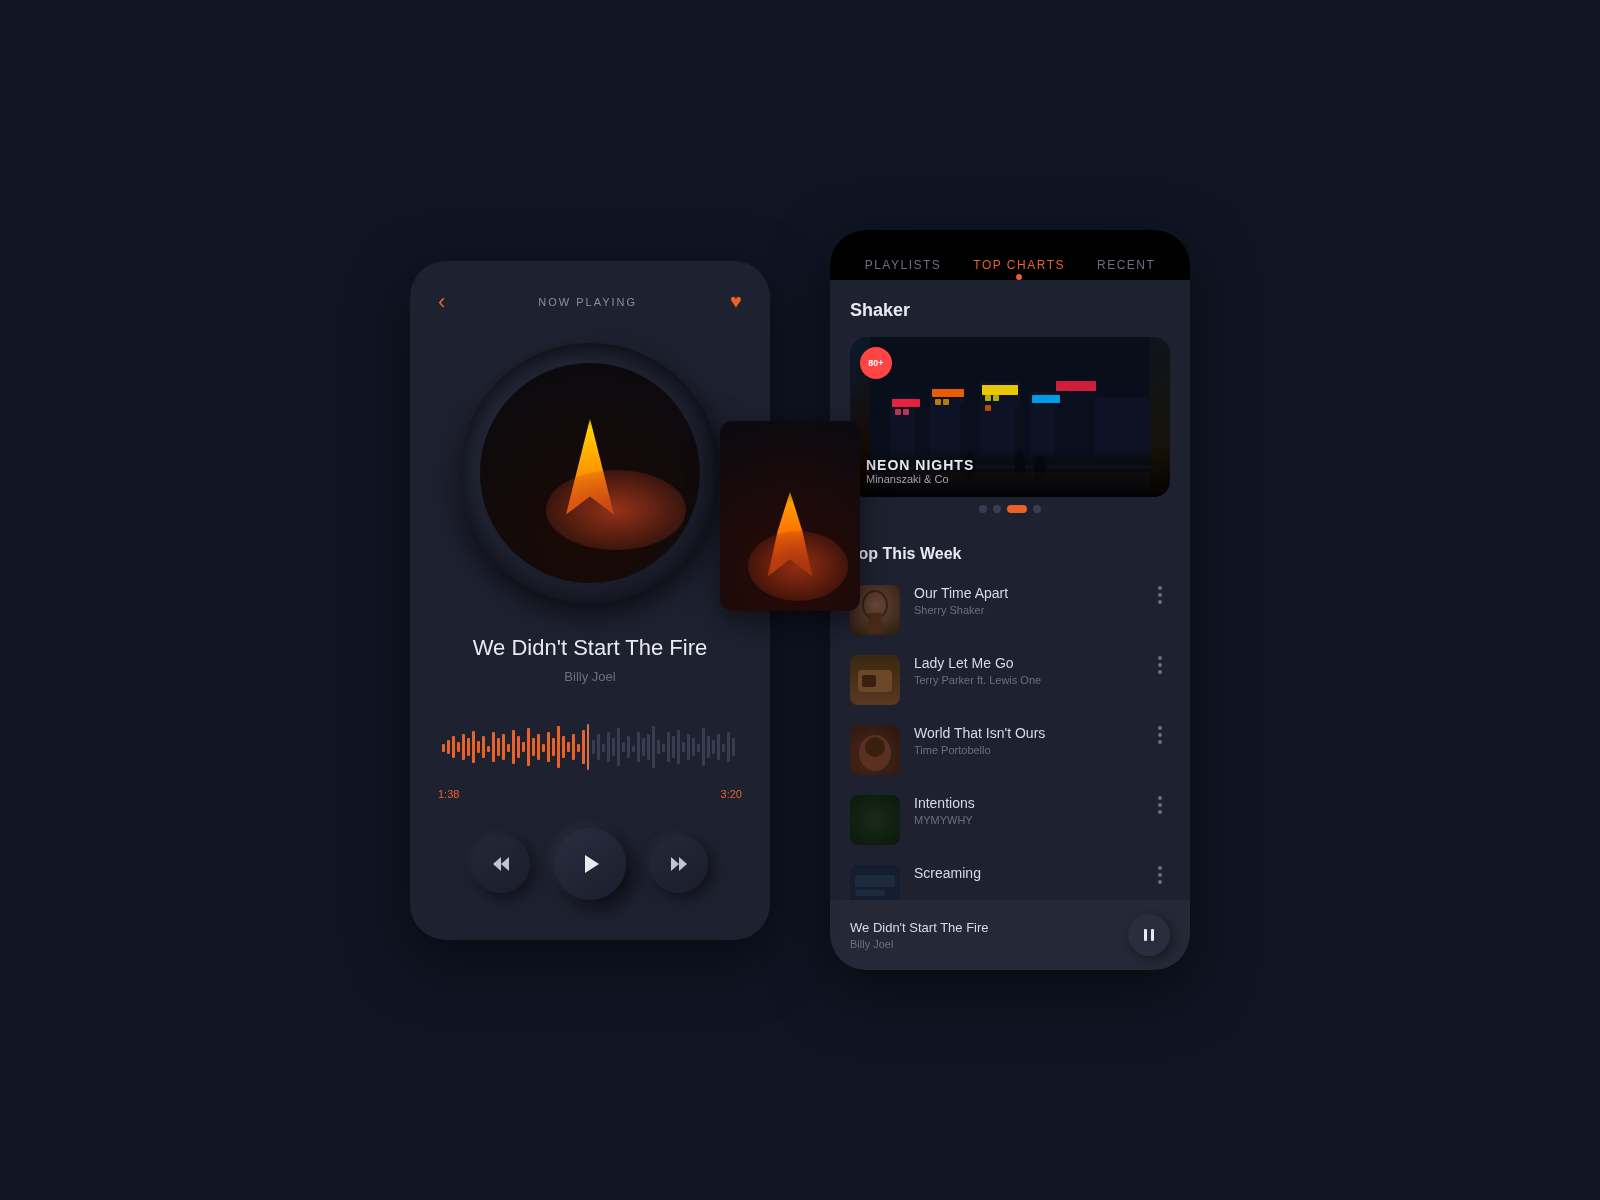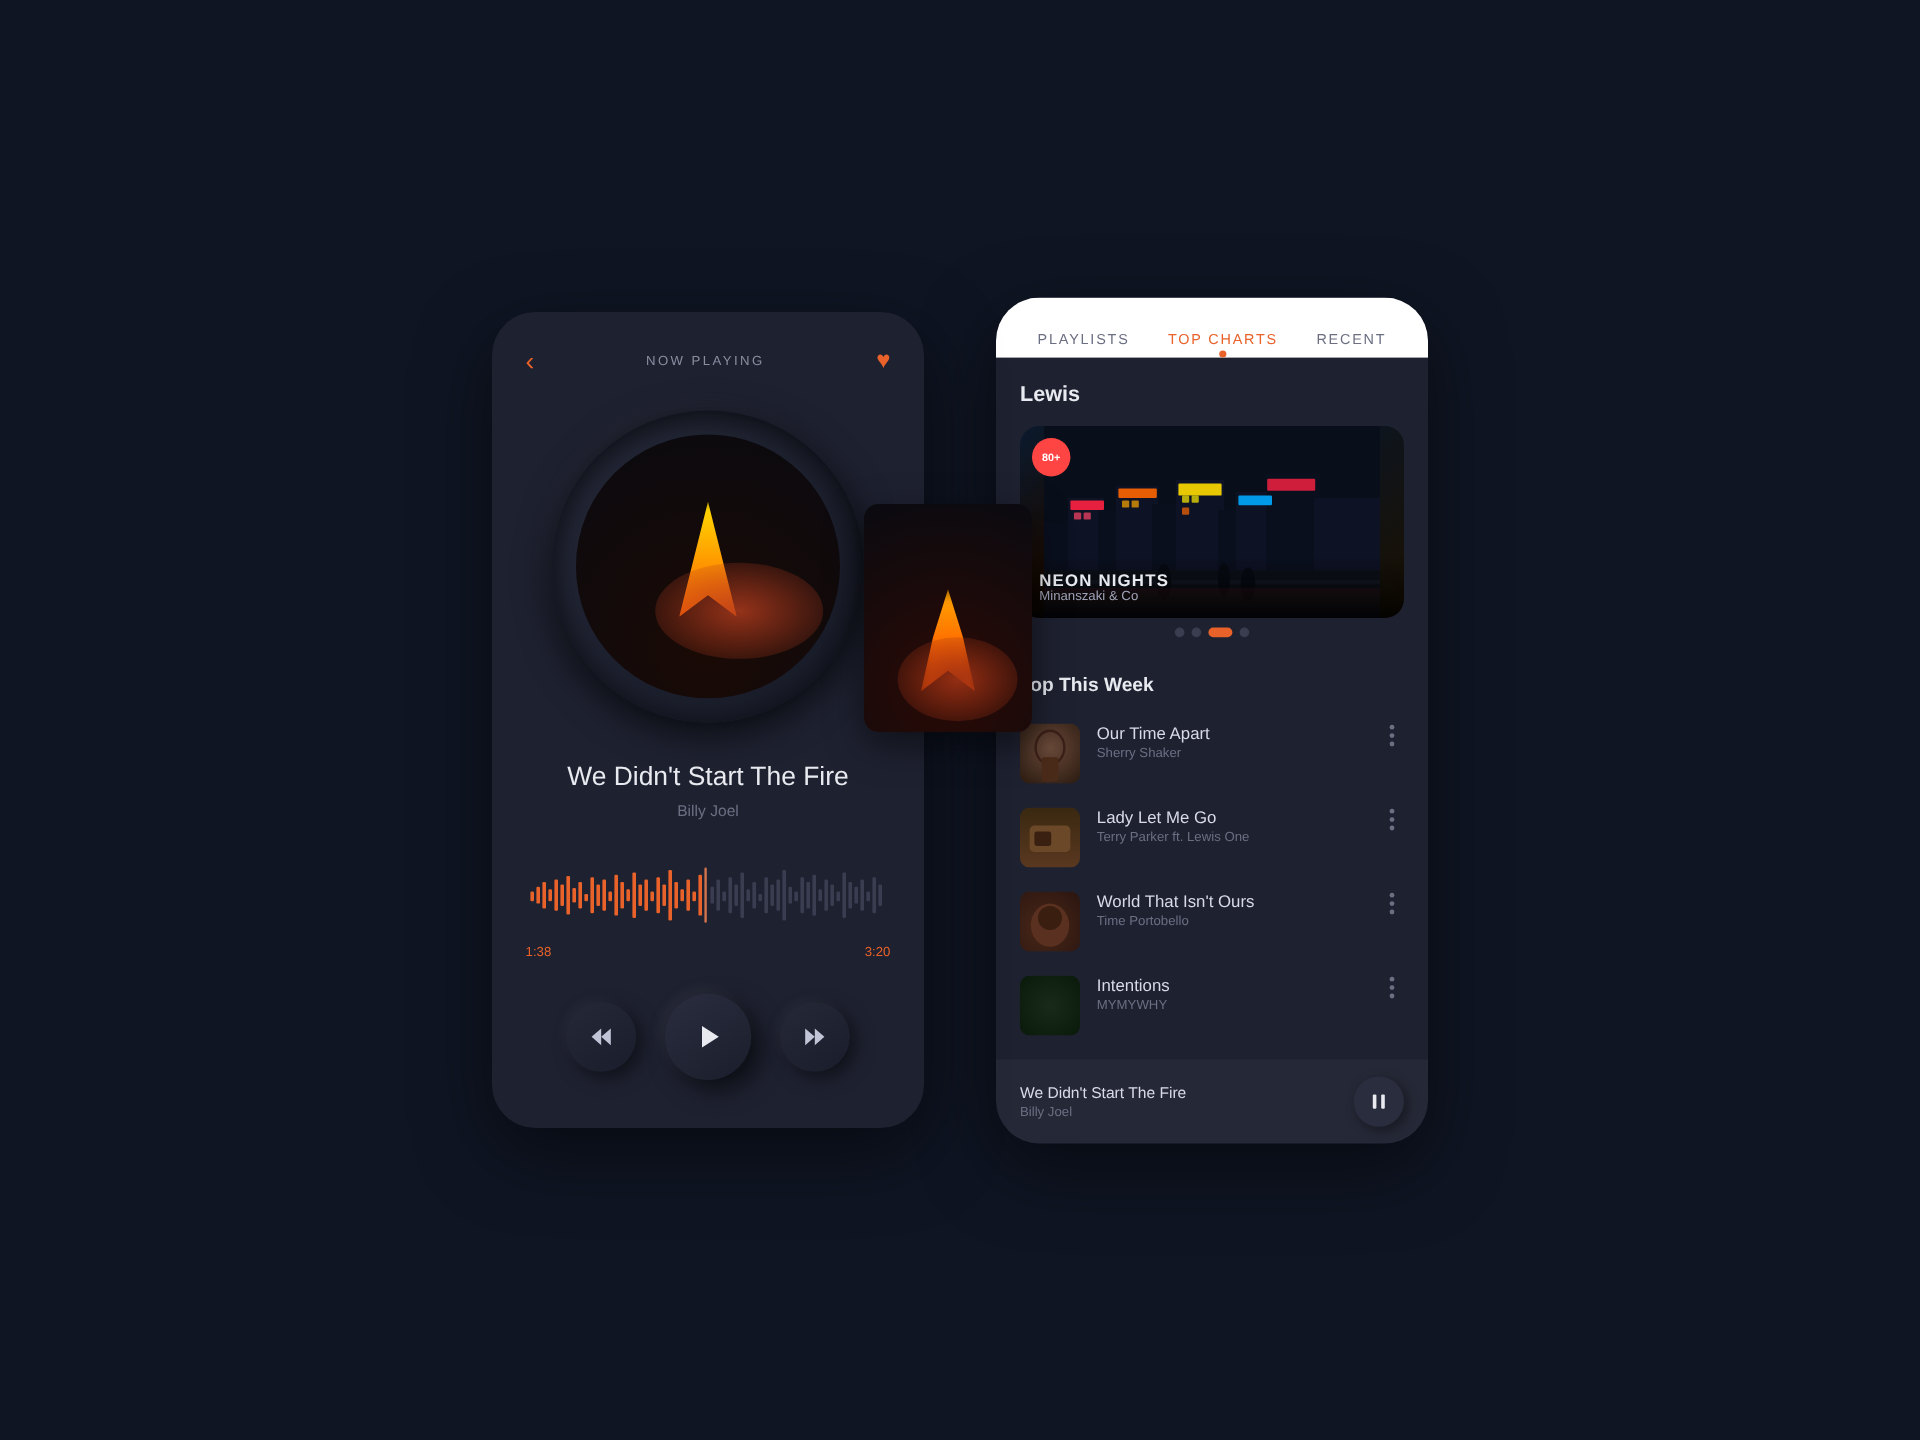--- a/index.html
+++ b/index.html
@@ -250,21 +250,21 @@
       max-height: 740px;
       position: relative;
     }
 
     
     .tabs-row {
       display: flex;
       justify-content: center;
       gap: 32px;
       padding: 28px 20px 0;
-      background: #ffffff;
+      background: #000000;
     }
 
     .tab {
       font-size: 12px;
       letter-spacing: 1.5px;
       text-transform: uppercase;
       color: #6b6f82;
       cursor: pointer;
       padding-bottom: 8px;
       border: none;
@@ -631,21 +631,21 @@
 </div>
 
 <div class="music-app-card">
   <div class="tabs-row">
     <button class="tab">PLAYLISTS</button>
     <button class="tab active">TOP CHARTS</button>
     <button class="tab">RECENT</button>
   </div>
 
   <div class="music-app-content">
-    <div class="section-title">Lewis</div>
+    <div class="section-title">Shaker</div>
 
     <div class="album-carousel">
       <div class="album-card-large">
         <div class="neon-nights-bg">
           
           <svg width="100%" height="160" viewBox="0 0 280 160">
 
             <rect width="280" height="160" fill="#080e1a"></rect>
 
             <rect x="0" y="80" width="25" height="80" fill="#0a0f1e"></rect>
@@ -781,20 +781,40 @@
         <div class="track-name">Intentions</div>
         <div class="track-artist-small">MYMYWHY</div>
       </div>
       <div class="track-more">
         <div class="dot-sm"></div>
           <div class="dot-sm"></div>
           <div class="dot-sm"></div>
       </div>
     </div>
 
+    <div class="track-item">
+      <div class="track-thumb">
+        <div class="track-thumb-5-art">
+          <svg width="50" height="50" viewBox="0 0 50 50">
+            <rect width="50" height="50" fill="#151e30"></rect>
+            <rect x="5" y="10" width="40" height="12" rx="2" fill="#1e2a3e"></rect>
+            <rect x="5" y="25" width="30" height="6" rx="2" fill="#1e2a3e"></rect>
+          </svg>
+        </div>
+      </div>
+      <div class="track-info">
+        <div class="track-name">Screaming</div>
+        <div class="track-artist-small"></div>
+      </div>
+      <div class="track-more">
+        <div class="dot-sm"></div>
+          <div class="dot-sm"></div>
+          <div class="dot-sm"></div>
+      </div>
+    </div>
   </div>
 
   <div class="mini-player">
     <div class="mini-player-info">
       <div class="mini-track-name">We Didn't Start The Fire</div>
       <div class="mini-artist">Billy Joel</div>
     </div>
     <button class="mini-pause-btn">
       <svg width="18" height="18" viewBox="0 0 18 18" fill="none">
         <rect x="4" y="3" width="3" height="12" rx="1" fill="#e8eaf0"></rect>

